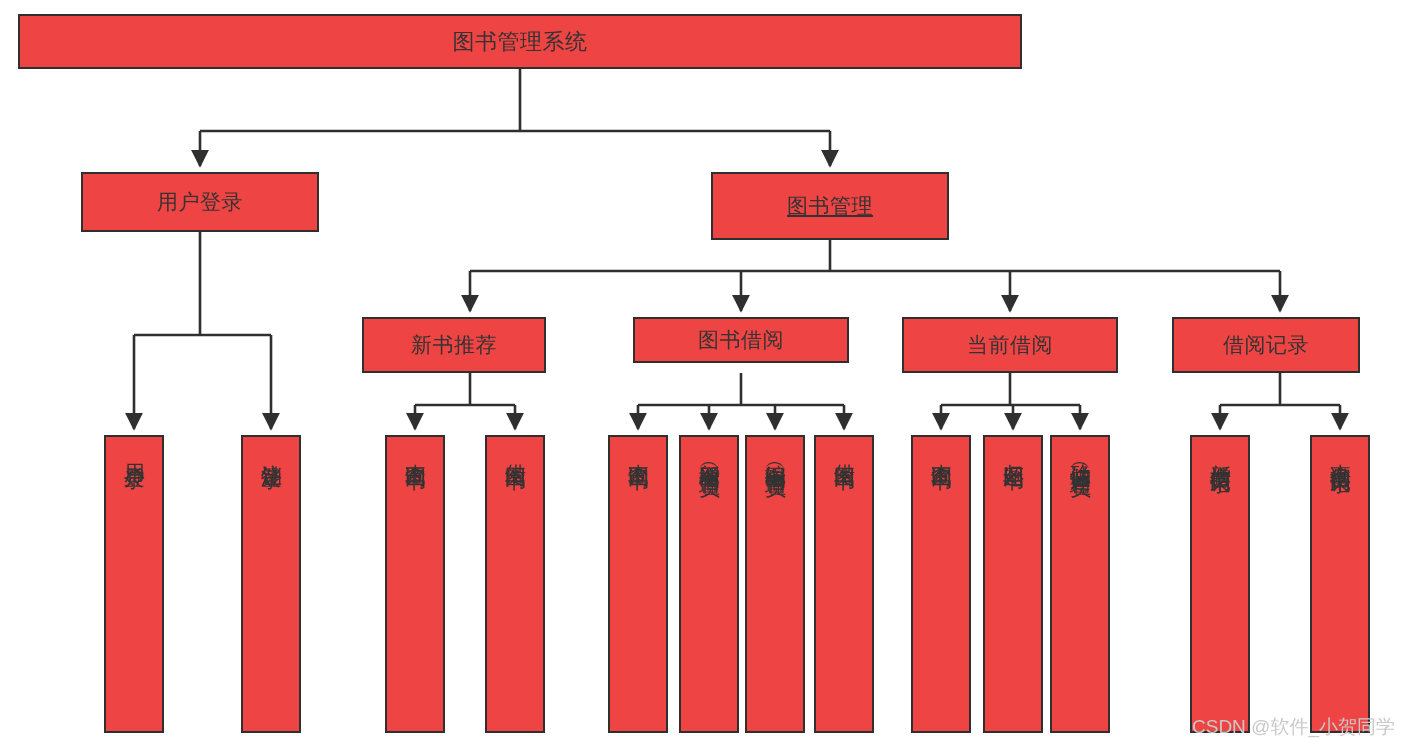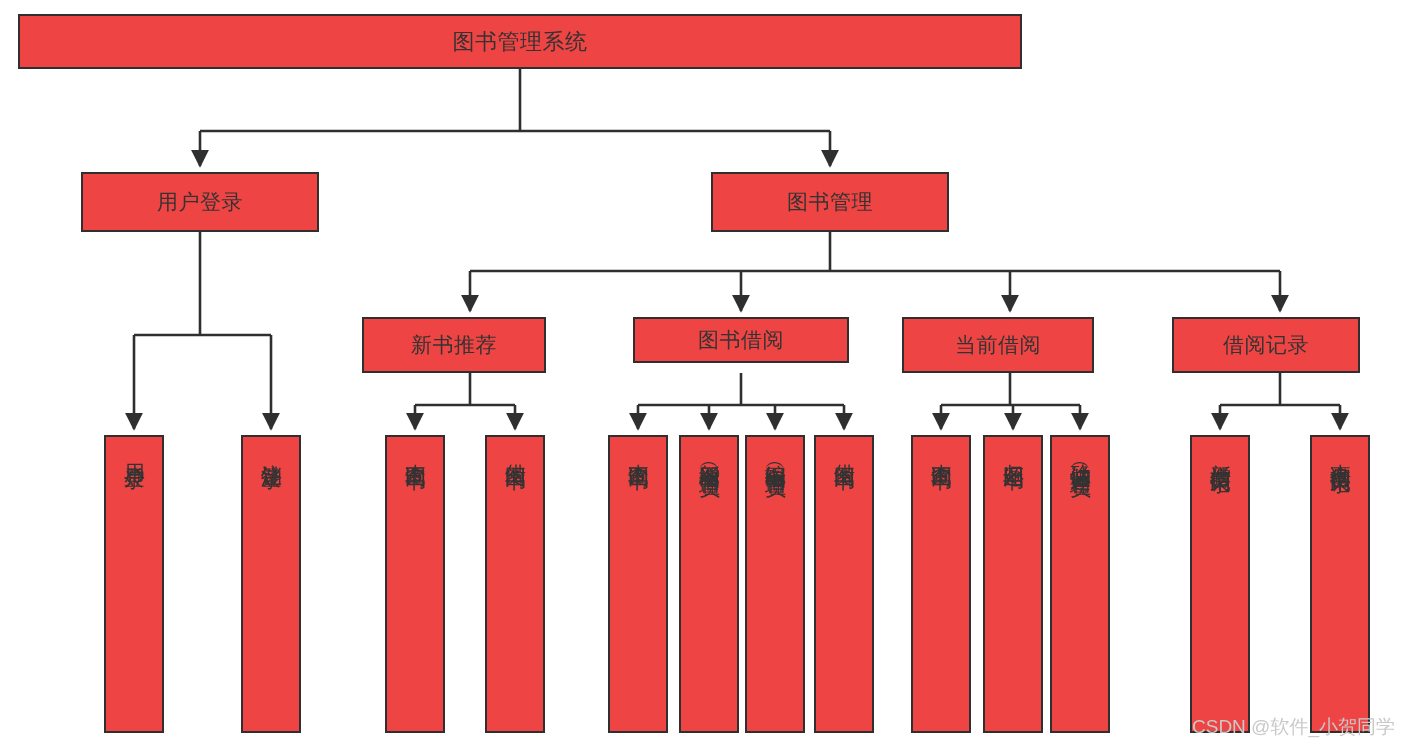--- a/index.html
+++ b/index.html
@@ -128,31 +128,31 @@
     </g>
   </svg>
 
   <div class="node horiz root" style="left: 18px; top: 14px; width: 1004px; height: 55px;">
     <span class="label">图书管理系统</span>
   </div>
 
   <div class="node horiz" style="left: 81px; top: 172px; width: 238px; height: 60px;">
     <span class="label">用户登录</span>
   </div>
-  <div class="node horiz" style="left: 711px; top: 172px; width: 238px; height: 60px;">
+  <div class="node horiz" style="left: 711px; top: 172px; width: 238px; height: 68px; text-decoration: underline;">
     <span class="label">图书管理</span>
   </div>
 
   <div class="node horiz" style="left: 362px; top: 317px; width: 184px; height: 56px;">
     <span class="label">新书推荐</span>
   </div>
   <div class="node horiz" style="left: 633px; top: 317px; width: 216px; height: 46px;">
     <span class="label">图书借阅</span>
   </div>
-  <div class="node horiz" style="left: 902px; top: 317px; width: 192px; height: 56px;">
+  <div class="node horiz" style="left: 902px; top: 317px; width: 216px; height: 56px;">
     <span class="label">当前借阅</span>
   </div>
   <div class="node horiz" style="left: 1172px; top: 317px; width: 188px; height: 56px;">
     <span class="label">借阅记录</span>
   </div>
 
   <div class="node vert" style="left: 104px; top: 435px; width: 60px; height: 298px;">
     <span class="label">用户登录</span>
   </div>
   <div class="node vert" style="left: 241px; top: 435px; width: 60px; height: 298px;">

